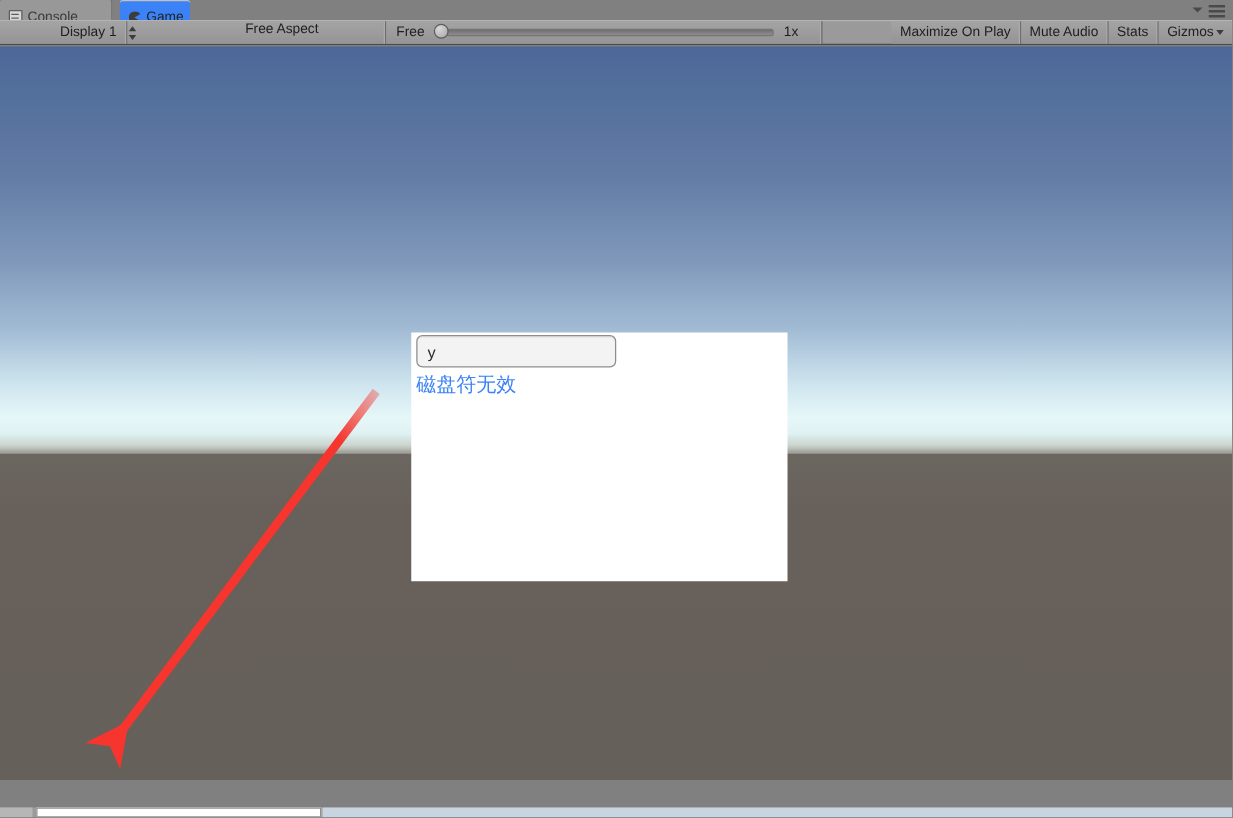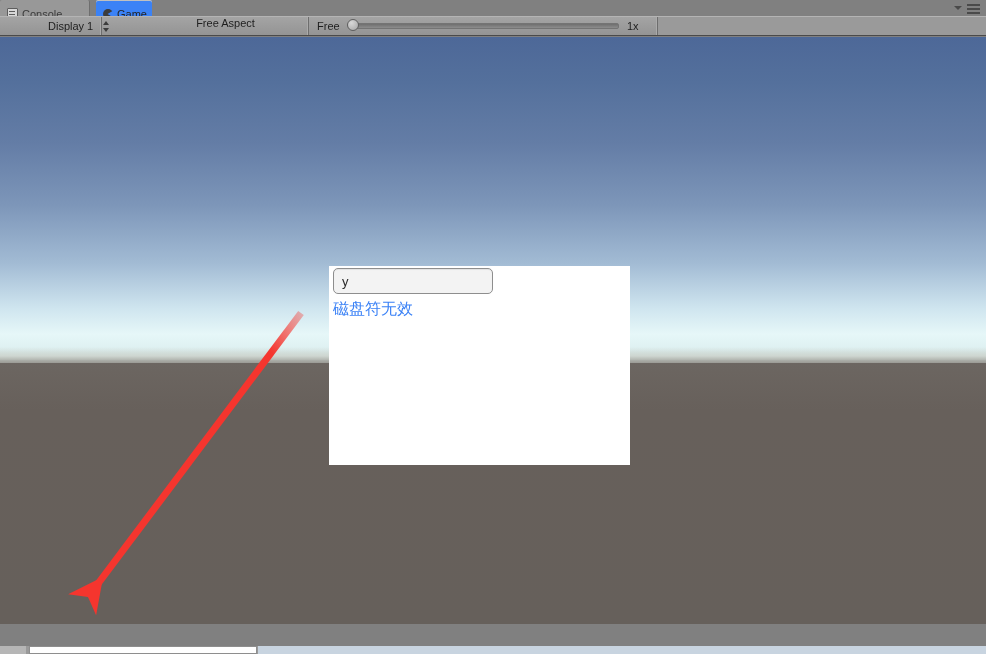--- a/index.html
+++ b/index.html
@@ -389,20 +389,35 @@
     </div>
 
     <div class="tb-scale">
       <span>Free</span>
       <span class="slider-track">
         <span class="slider-knob"></span>
       </span>
       <span class="scale-value">1x</span>
     </div>
 
+    <div class="tb-tail">
+      <div class="tb-btn">
+        <span>Maximize On Play</span>
+      </div>
+      <div class="tb-btn">
+        <span>Mute Audio</span>
+      </div>
+      <div class="tb-btn">
+        <span>Stats</span>
+      </div>
+      <div class="tb-btn">
+        <span>Gizmos</span>
+        <span class="gizmos-caret"></span>
+      </div>
+    </div>
   </div>
 
   <div class="viewport">
 
     <div class="sky"></div>
     <div class="horizon-haze"></div>
     <div class="ground"></div>
 
     <div class="dialog">
       <input class="dialog-input" type="text" value="y" style="">

